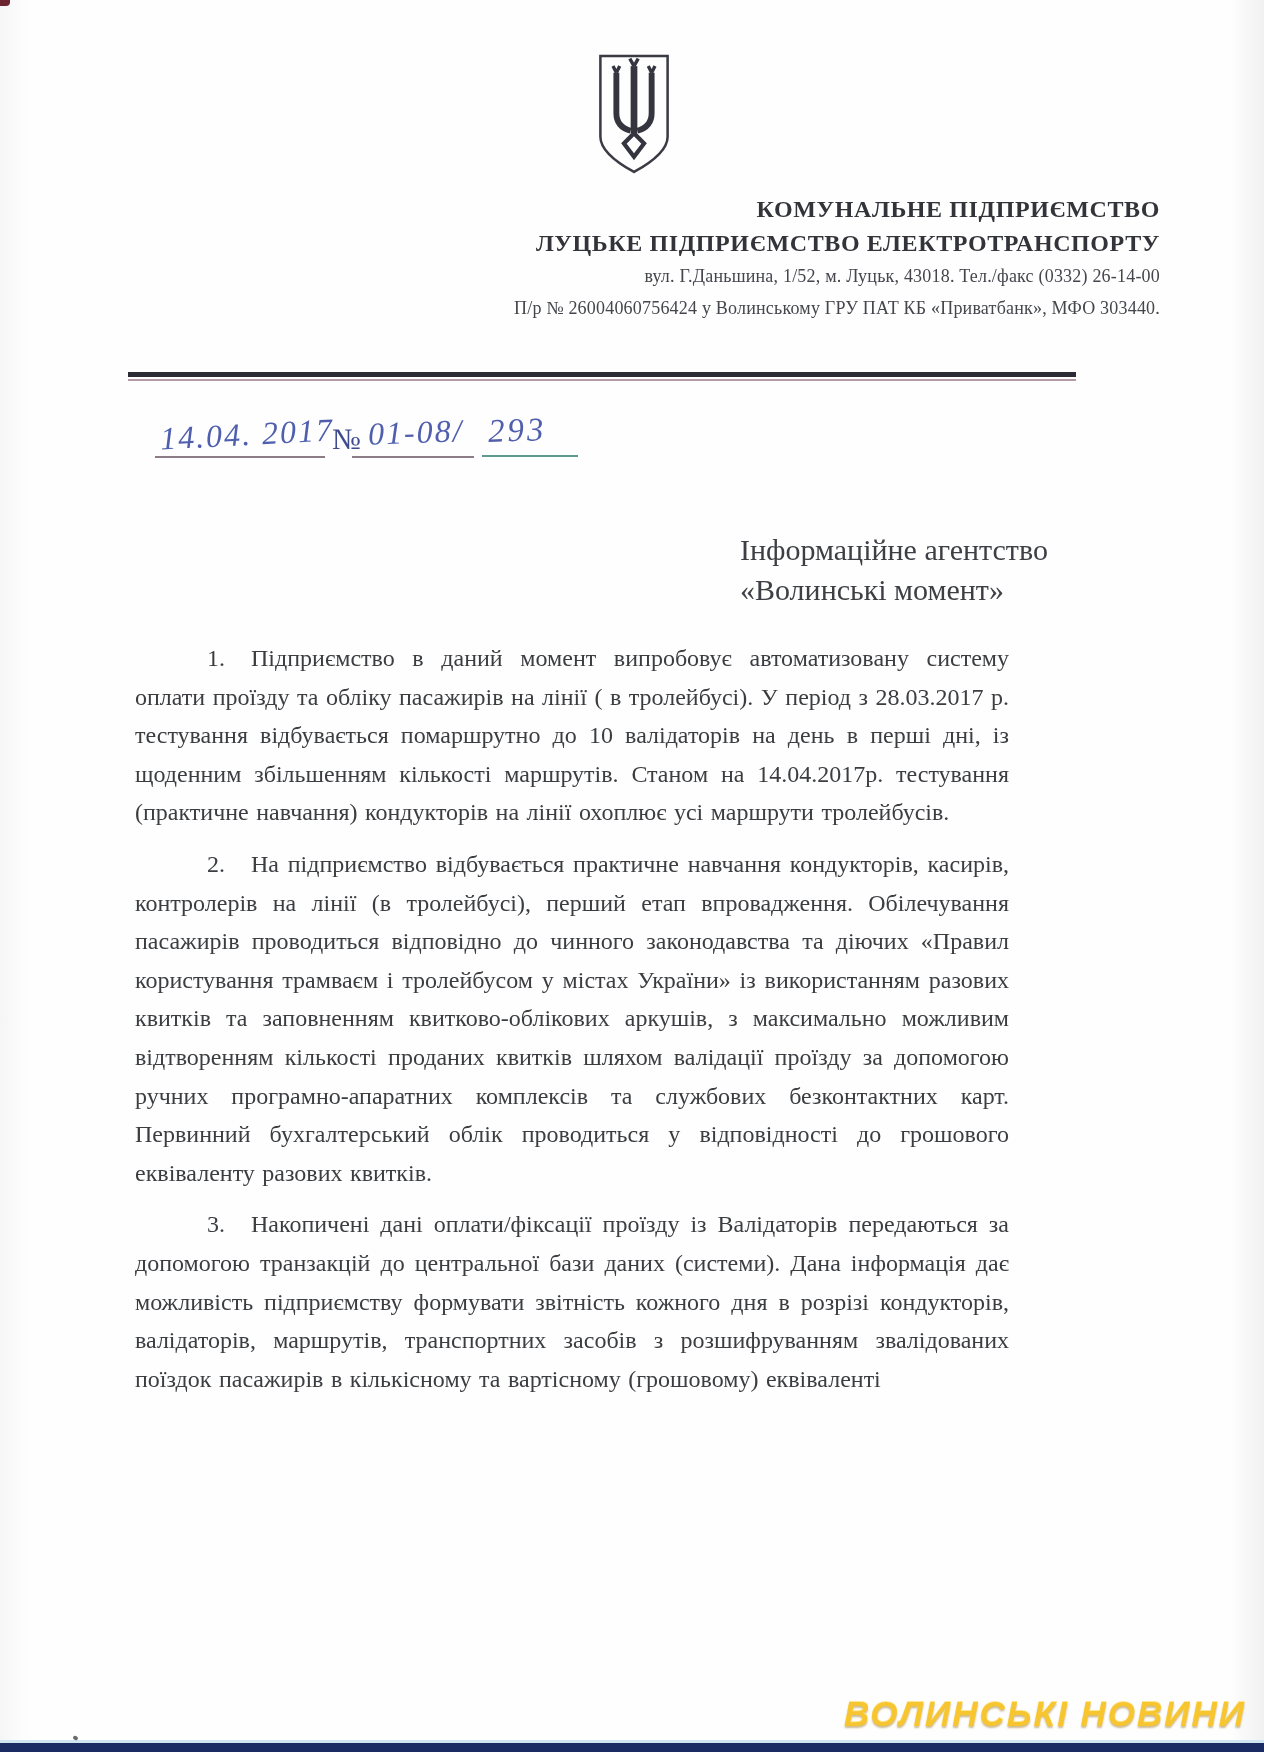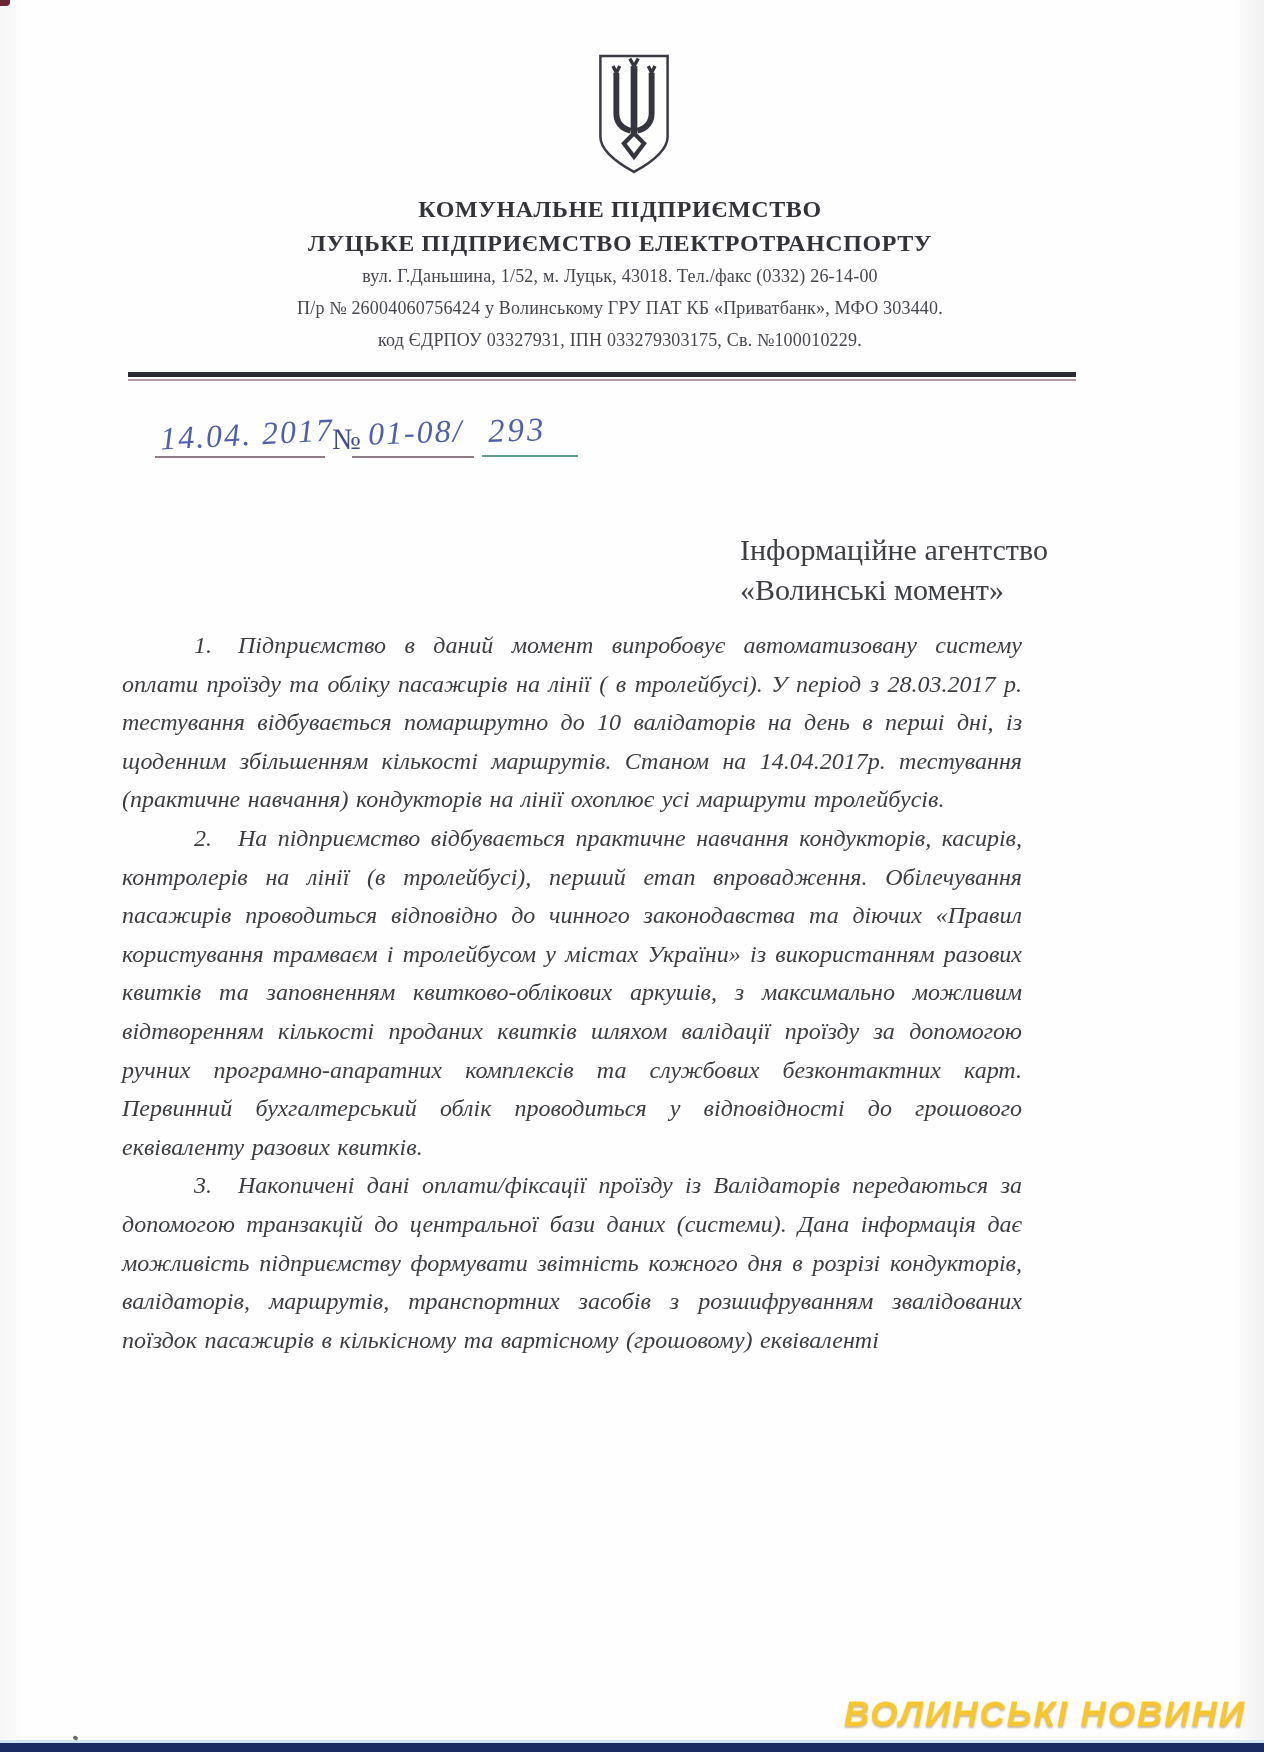--- a/index.html
+++ b/index.html
@@ -4,41 +4,41 @@
 <style>
   html,body{margin:0;padding:0;background:#ffffff;}
   #page{
     position:relative;width:1264px;height:1752px;overflow:hidden;
     background:linear-gradient(90deg,#f6f6f6 0px,#fefefe 28px,#fefefe 1230px,#f1f1f2 1264px);
     font-family:"Liberation Serif", serif;color:#3b3d40;
   }
   
   .emblem{position:absolute;left:592px;top:52px;width:84px;height:124px;}
   
-  .lh{position:absolute;left:80px;top:192px;width:1080px;text-align:center;}
+  .lh{position:absolute;left:80px;top:192px;width:1080px;text-align:right;}
   .lh .org{font-weight:bold;font-size:24px;letter-spacing:.6px;color:#33343a;line-height:34px;}
   .lh .info{font-size:18px;color:#44464c;line-height:32px;letter-spacing:.2px;}
   .rule{position:absolute;left:128px;top:372px;width:948px;height:2px;
         border-top:5px solid #2b2b36;border-bottom:2px solid #b49aa6;}
   
   .hw{position:absolute;top:414px;left:150px;height:56px;font-style:italic;color:#4f5fae;white-space:nowrap;}
   .hw .date{position:absolute;left:10px;top:2px;font-size:32px;transform:rotate(-3deg);letter-spacing:2px;}
   .hw .no{position:absolute;left:182px;top:8px;font-size:30px;color:#3f4a8f;font-style:normal;}
   .hw .n1{position:absolute;left:218px;top:0px;font-size:32px;transform:rotate(-2deg);letter-spacing:2px;}
   .hw .n2{position:absolute;left:338px;top:-2px;font-size:33px;transform:rotate(-2deg);letter-spacing:3px;}
   .u{position:absolute;height:0;border-bottom:2px solid #8d7c85;}
   .u1{left:155px;top:456px;width:170px;}
   .u2{left:352px;top:456px;width:122px;}
   .u3{left:482px;top:455px;width:96px;border-bottom-color:#5e9a8d;}
   
   .addr{position:absolute;left:740px;top:530px;font-size:30px;line-height:40px;color:#3d3f44;}
   
   .body{position:absolute;left:122px;top:626px;width:900px;font-size:24px;line-height:38.6px;
         text-align:justify;color:#3b3d40;word-spacing:1.5px;}
-  .body p{margin:0;text-indent:72px;font-style:italic;}
+  .body p{margin:13px;text-indent:72px;}
   .pgap{display:inline-block;width:26px;}
   
   .wm{position:absolute;right:18px;top:1694px;font-family:"Liberation Sans",sans-serif;
       font-weight:bold;font-size:35px;letter-spacing:2px;color:#f6c52f;white-space:nowrap;
       text-shadow:0 -1px 0 #ffe690, 0 2px 2px rgba(146,104,6,.45);font-style:italic;}
   
   .band-light{position:absolute;left:0;bottom:9px;width:100%;height:3px;background:#cfe6f2;}
   .band-navy{position:absolute;left:0;bottom:0;width:100%;height:9px;background:#1a2b63;}
   .corner-mark{position:absolute;left:0;top:0;width:10px;height:6px;background:#6b2430;border-radius:0 0 4px 0;}
   .speck{position:absolute;left:73px;top:1736px;width:5px;height:4px;background:#6a6a6a;border-radius:2px;transform:rotate(25deg);}
@@ -61,21 +61,20 @@
         <path d="M50 96 l-12 12 12 16 12 -16 z" stroke-width="5"></path>
       </g>
     </svg>
   </div>
 
   <div class="lh">
     <div class="org">КОМУНАЛЬНЕ ПІДПРИЄМСТВО</div>
     <div class="org">ЛУЦЬКЕ ПІДПРИЄМСТВО ЕЛЕКТРОТРАНСПОРТУ</div>
     <div class="info">вул. Г.Даньшина, 1/52, м. Луцьк, 43018.  Тел./факс (0332)  26-14-00</div>
     <div class="info">П/р № 26004060756424 у Волинському ГРУ ПАТ КБ «Приватбанк», МФО 303440.</div>
-    <div class="info">код ЄДРПОУ 03327931, ІПН 033279303175, Св. №100010229.</div>
   </div>
 
   <div class="rule"></div>
 
   <div class="hw">
     <span class="date">14.04. 2017</span>
     <span class="no">№</span>
     <span class="n1">01-08/</span>
     <span class="n2">293</span>
   </div>

